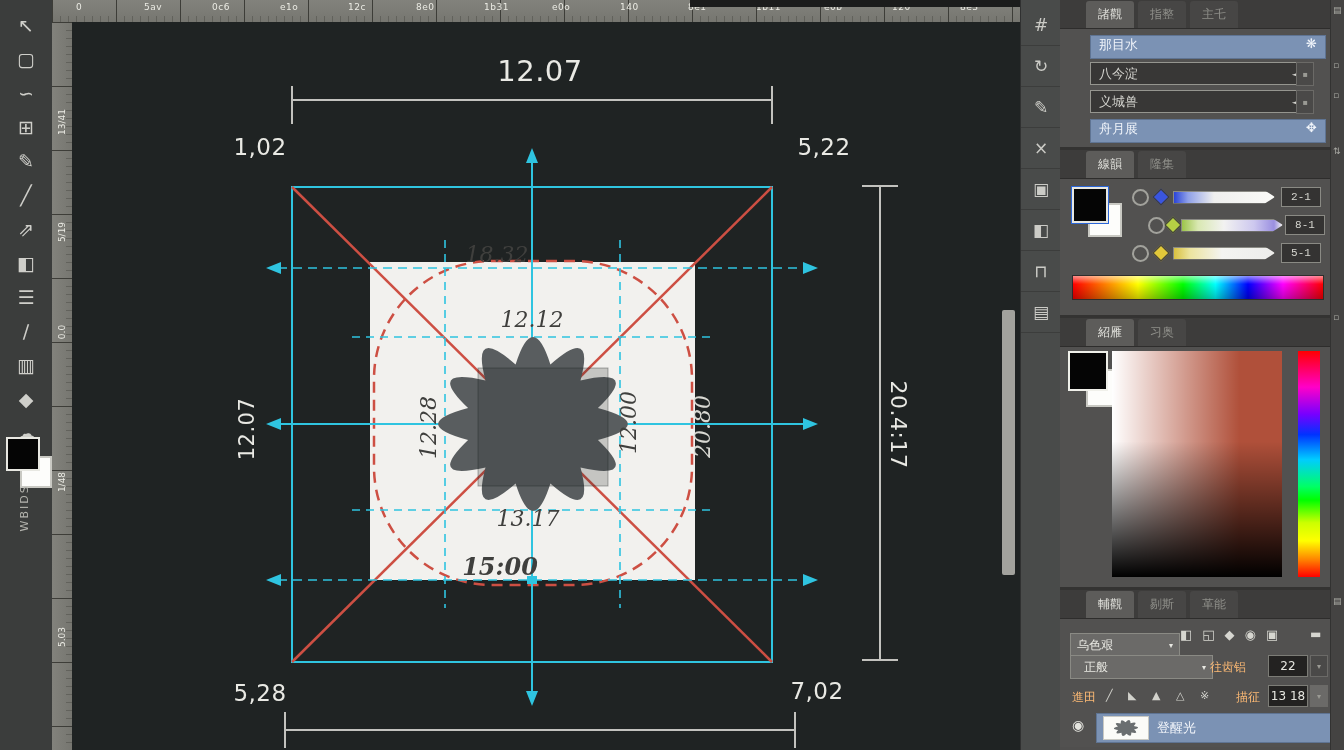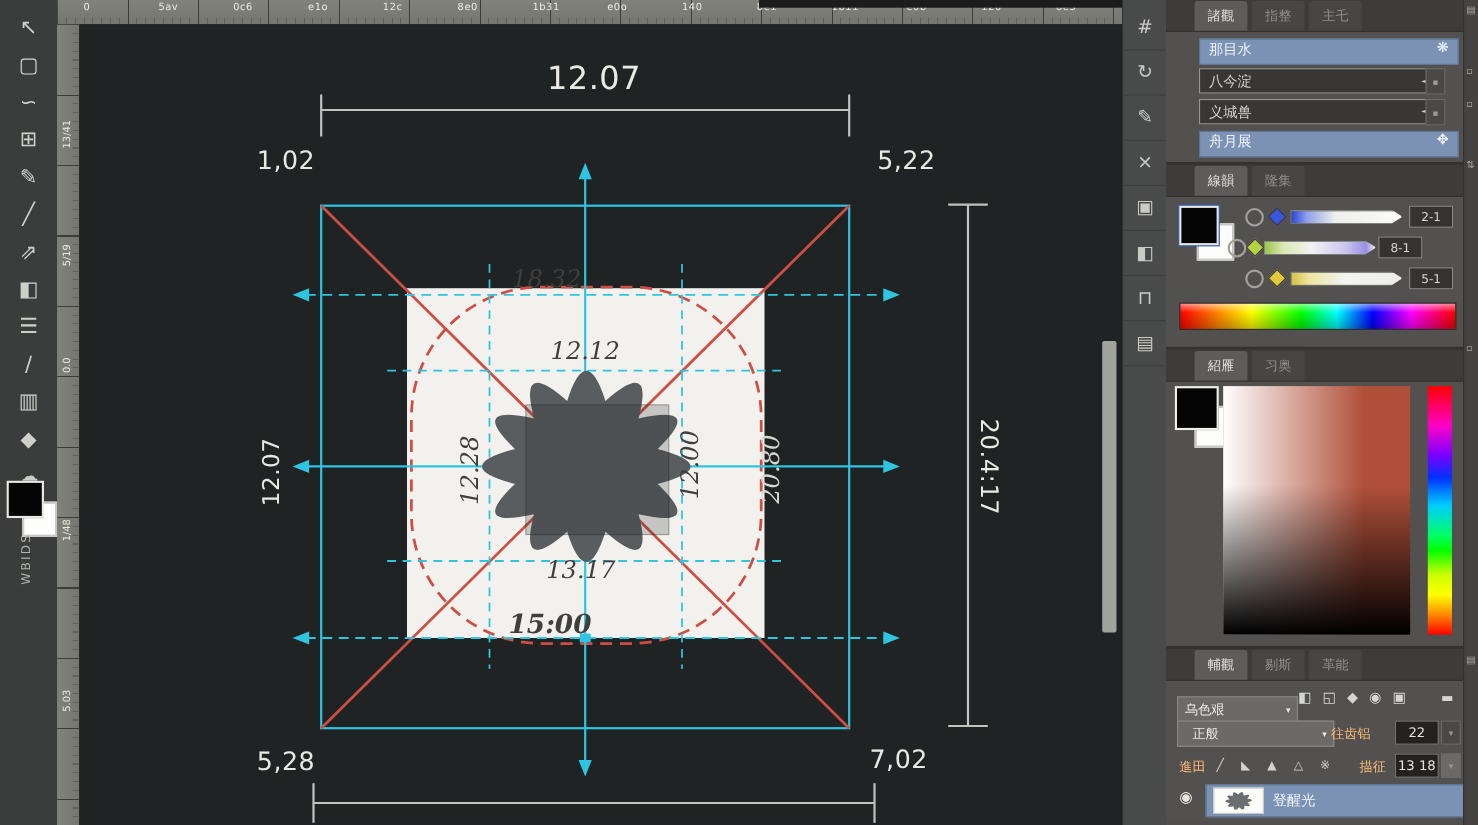--- a/index.html
+++ b/index.html
@@ -55,21 +55,21 @@
           justify-content:space-between;padding:0 8px;color:#f0f4fa;font-size:13px;cursor:pointer;}
   .sel-row{background:#383736;border:1px solid #95958f;display:flex;align-items:center;
            justify-content:space-between;padding:0 8px;color:#d2d2cd;font-size:13px;cursor:pointer;}
   .side-btn{width:16px;height:22px;background:#4a4948;border:1px solid #6b6a67;cursor:pointer;
             color:#9a9a94;font-size:8px;display:flex;align-items:center;justify-content:center;}
   .grad-circle{width:13px;height:13px;border:2px solid #a2a29c;border-radius:50%;}
   .grad-handle{width:10px;height:10px;transform:rotate(45deg);border:1px solid #3a3a36;}
   .grad-track{width:100px;height:11px;border:1px solid #8a8a84;
               clip-path:polygon(0 0,90% 0,100% 50%,90% 100%,0 100%);}
   .grad-val{width:38px;height:18px;background:#343332;border:1px solid #8a8a84;color:#d6d6d0;
-            font-size:11px;display:flex;align-items:center;justify-content:center;cursor:text;}
+            font-size:11px;display:flex;align-items:center;justify-content:center;cursor:text;font-family:Liberation Mono, monospace;}
   .swatch-front{background:#050505;border:2px solid #e8e8e2;box-shadow:0 0 0 1px #2b66d8;}
   .swatch-back{background:#fdfdfb;border:2px solid #c9c9c3;}
   .dark-val{background:#232221;border:1px solid #7c7c76;color:#e6e6e0;font-size:12px;
             display:flex;align-items:center;justify-content:center;cursor:text;}
   .lite-sel{background:#6b6a68;border:1px solid #8a8a84;color:#e8e8e2;font-size:12px;display:flex;
             align-items:center;justify-content:space-between;padding:0 6px;cursor:pointer;}
   .lockicons{color:#d2d2cc;font-size:11px;letter-spacing:6px;}
   .paneldiv{height:3px;background:#343332;}
   .layer-row{background:#7b92b4;border:1px solid #5f7493;display:flex;align-items:center;gap:8px;
              padding:0 6px;cursor:pointer;}
@@ -288,21 +288,21 @@
     <div class="panelbody" style="position:relative;height:136px;">
       <div class="abs swatch-front" style="left:12px;top:8px;width:32px;height:32px;z-index:2;"></div>
       <div class="abs swatch-back" style="left:28px;top:24px;width:30px;height:30px;"></div>
 
       <div class="abs" style="left:72px;top:8px;display:flex;align-items:center;gap:6px;">
         <span class="grad-circle"></span>
         <span class="grad-handle" style="background-color: rgb(58, 85, 224);"></span>
         <span class="grad-track" style="background:linear-gradient(90deg,#2a44d8 0%,#8fa0e8 14%,#efefee 40%,#fafaf7 100%);"></span>
         <span class="grad-val">2-1</span>
       </div>
-      <div class="abs" style="left:56px;top:36px;display:flex;align-items:center;gap:2px;">
+      <div class="abs" style="left:88px;top:36px;display:flex;align-items:center;gap:2px;">
         <span class="grad-circle"></span>
         <span class="grad-handle" style="background-color: rgb(182, 208, 68);"></span>
         <span class="grad-track" style="background:linear-gradient(90deg,#9cc44a 0%,#d9e8b2 16%,#f2f2f1 42%,#cdc8ef 72%,#9a8fe0 92%,#efefee 100%);"></span>
         <span class="grad-val">8-1</span>
       </div>
       <div class="abs" style="left:72px;top:64px;display:flex;align-items:center;gap:6px;">
         <span class="grad-circle"></span>
         <span class="grad-handle" style="background-color: rgb(226, 200, 58);"></span>
         <span class="grad-track" style="background:linear-gradient(90deg,#d8c040 0%,#ece49f 16%,#f4f4f1 48%,#ededeb 100%);"></span>
         <span class="grad-val">5-1</span>

